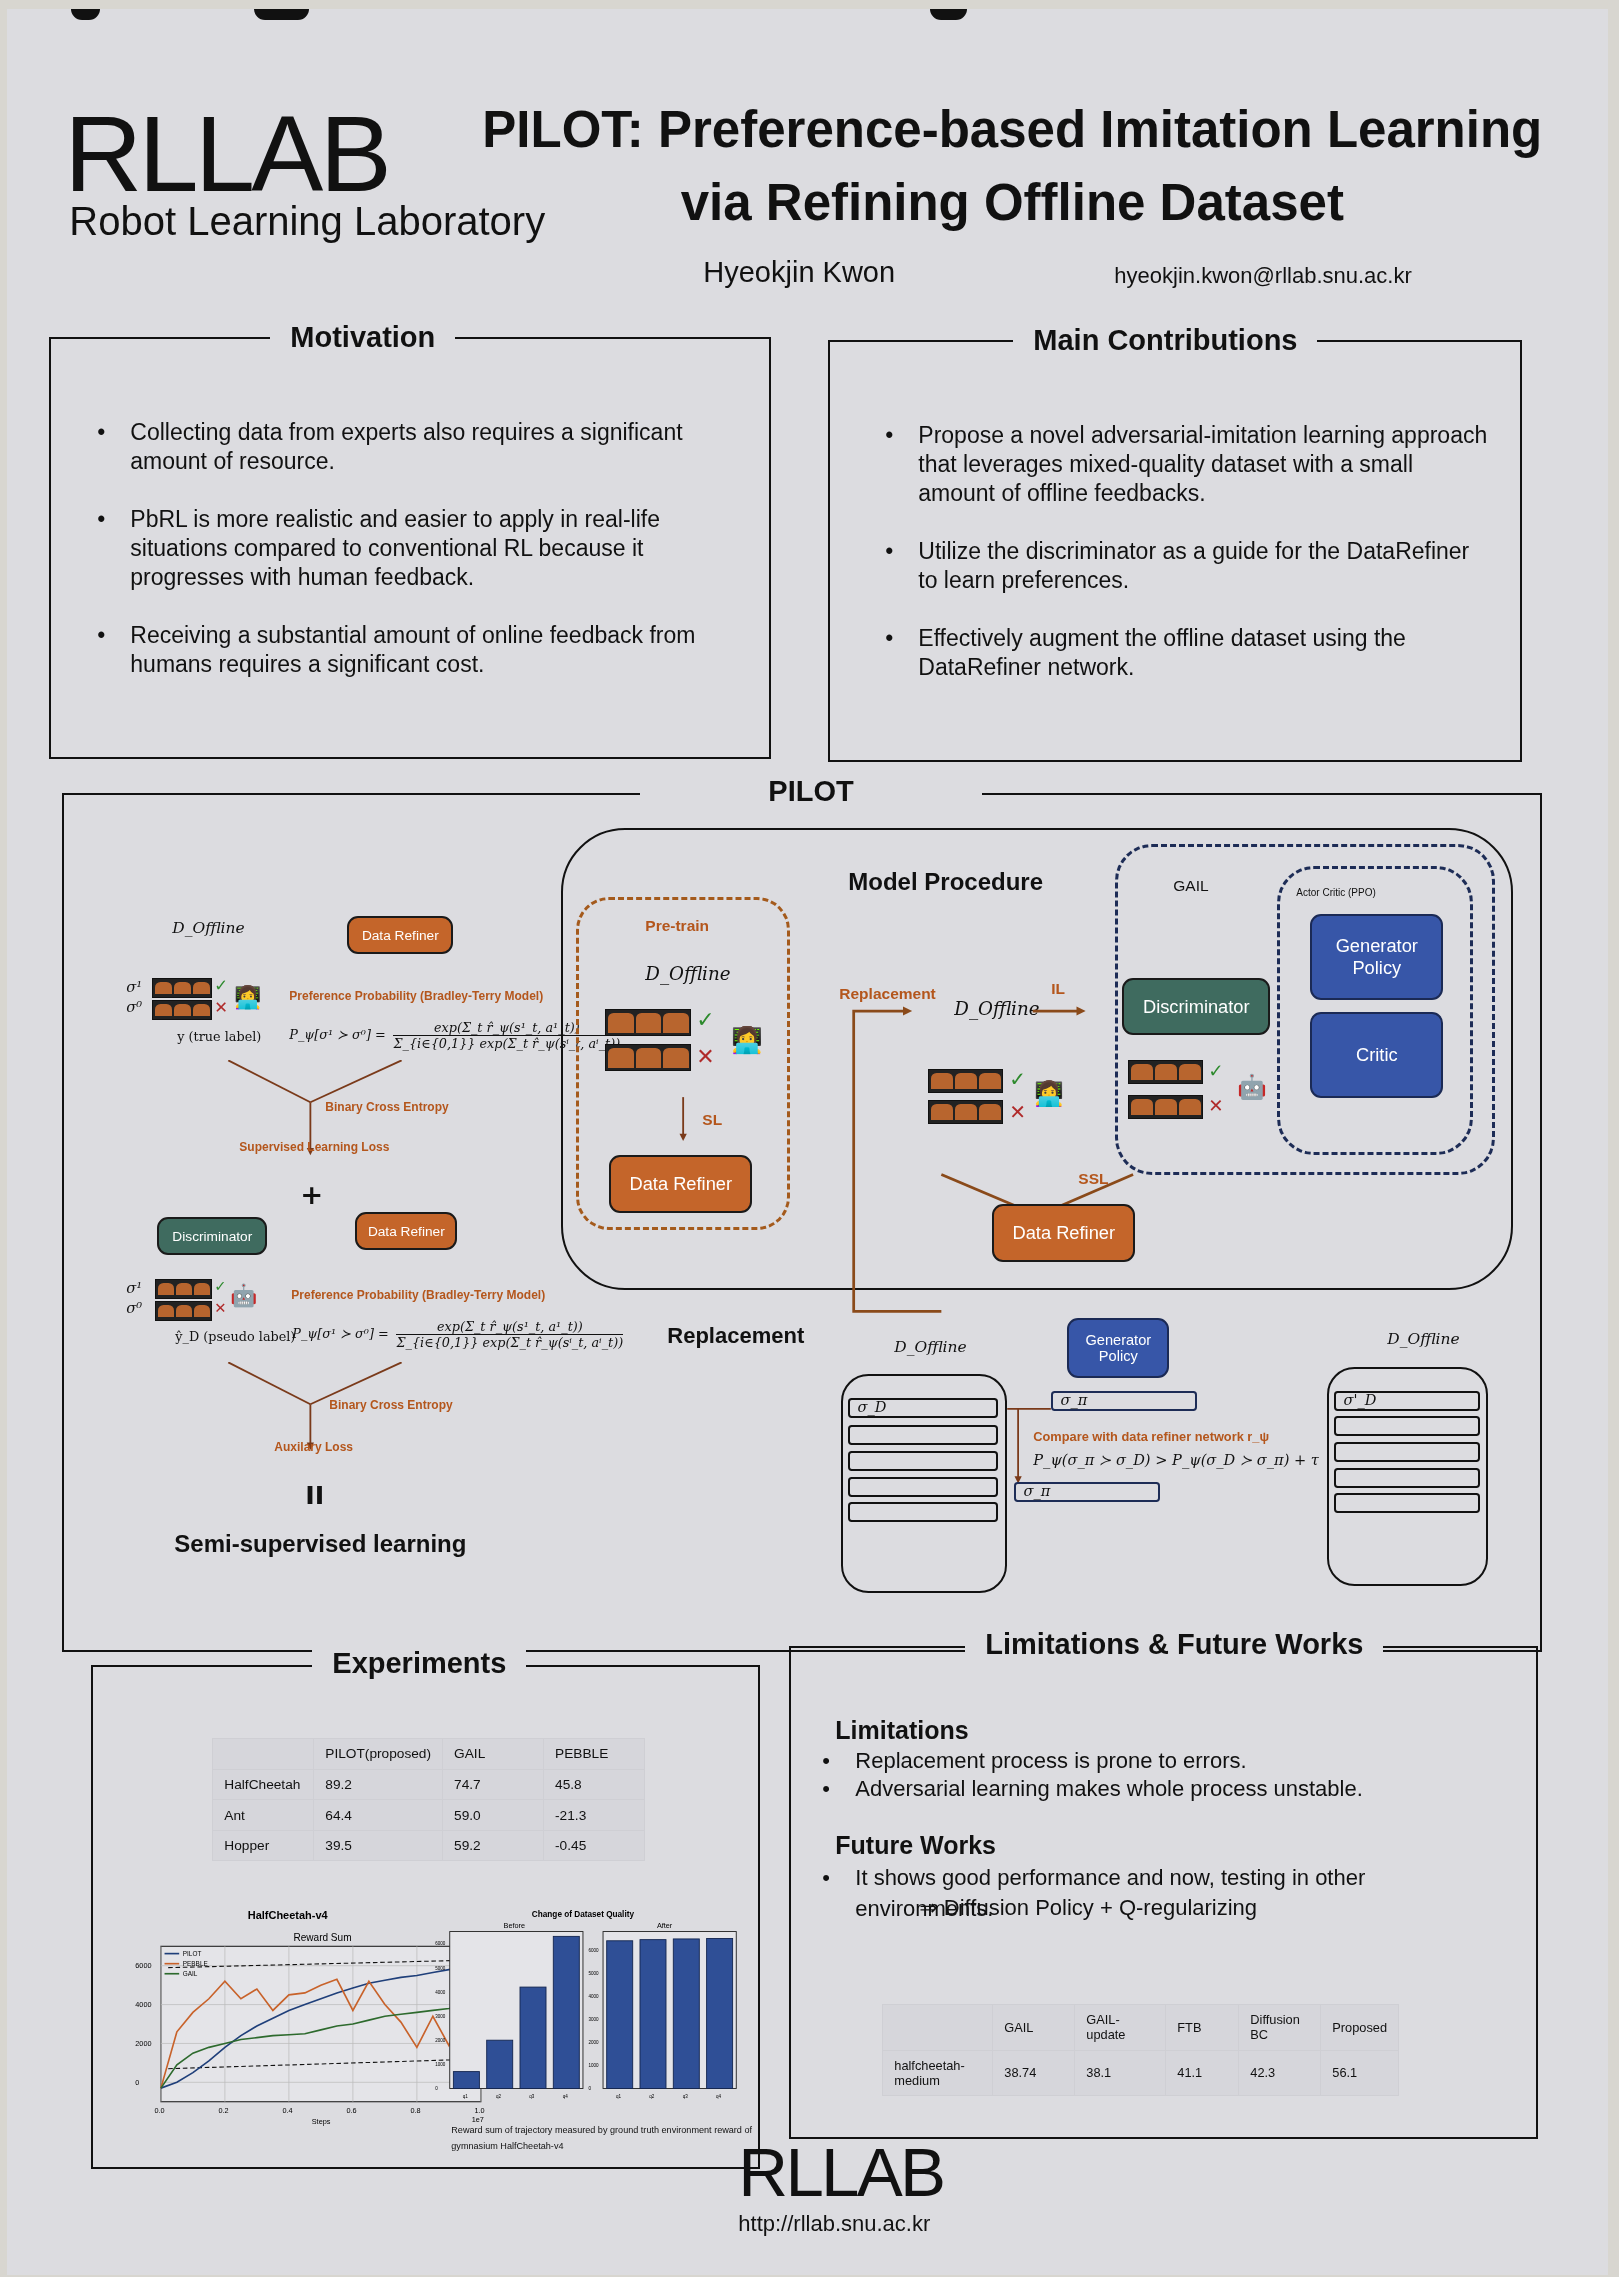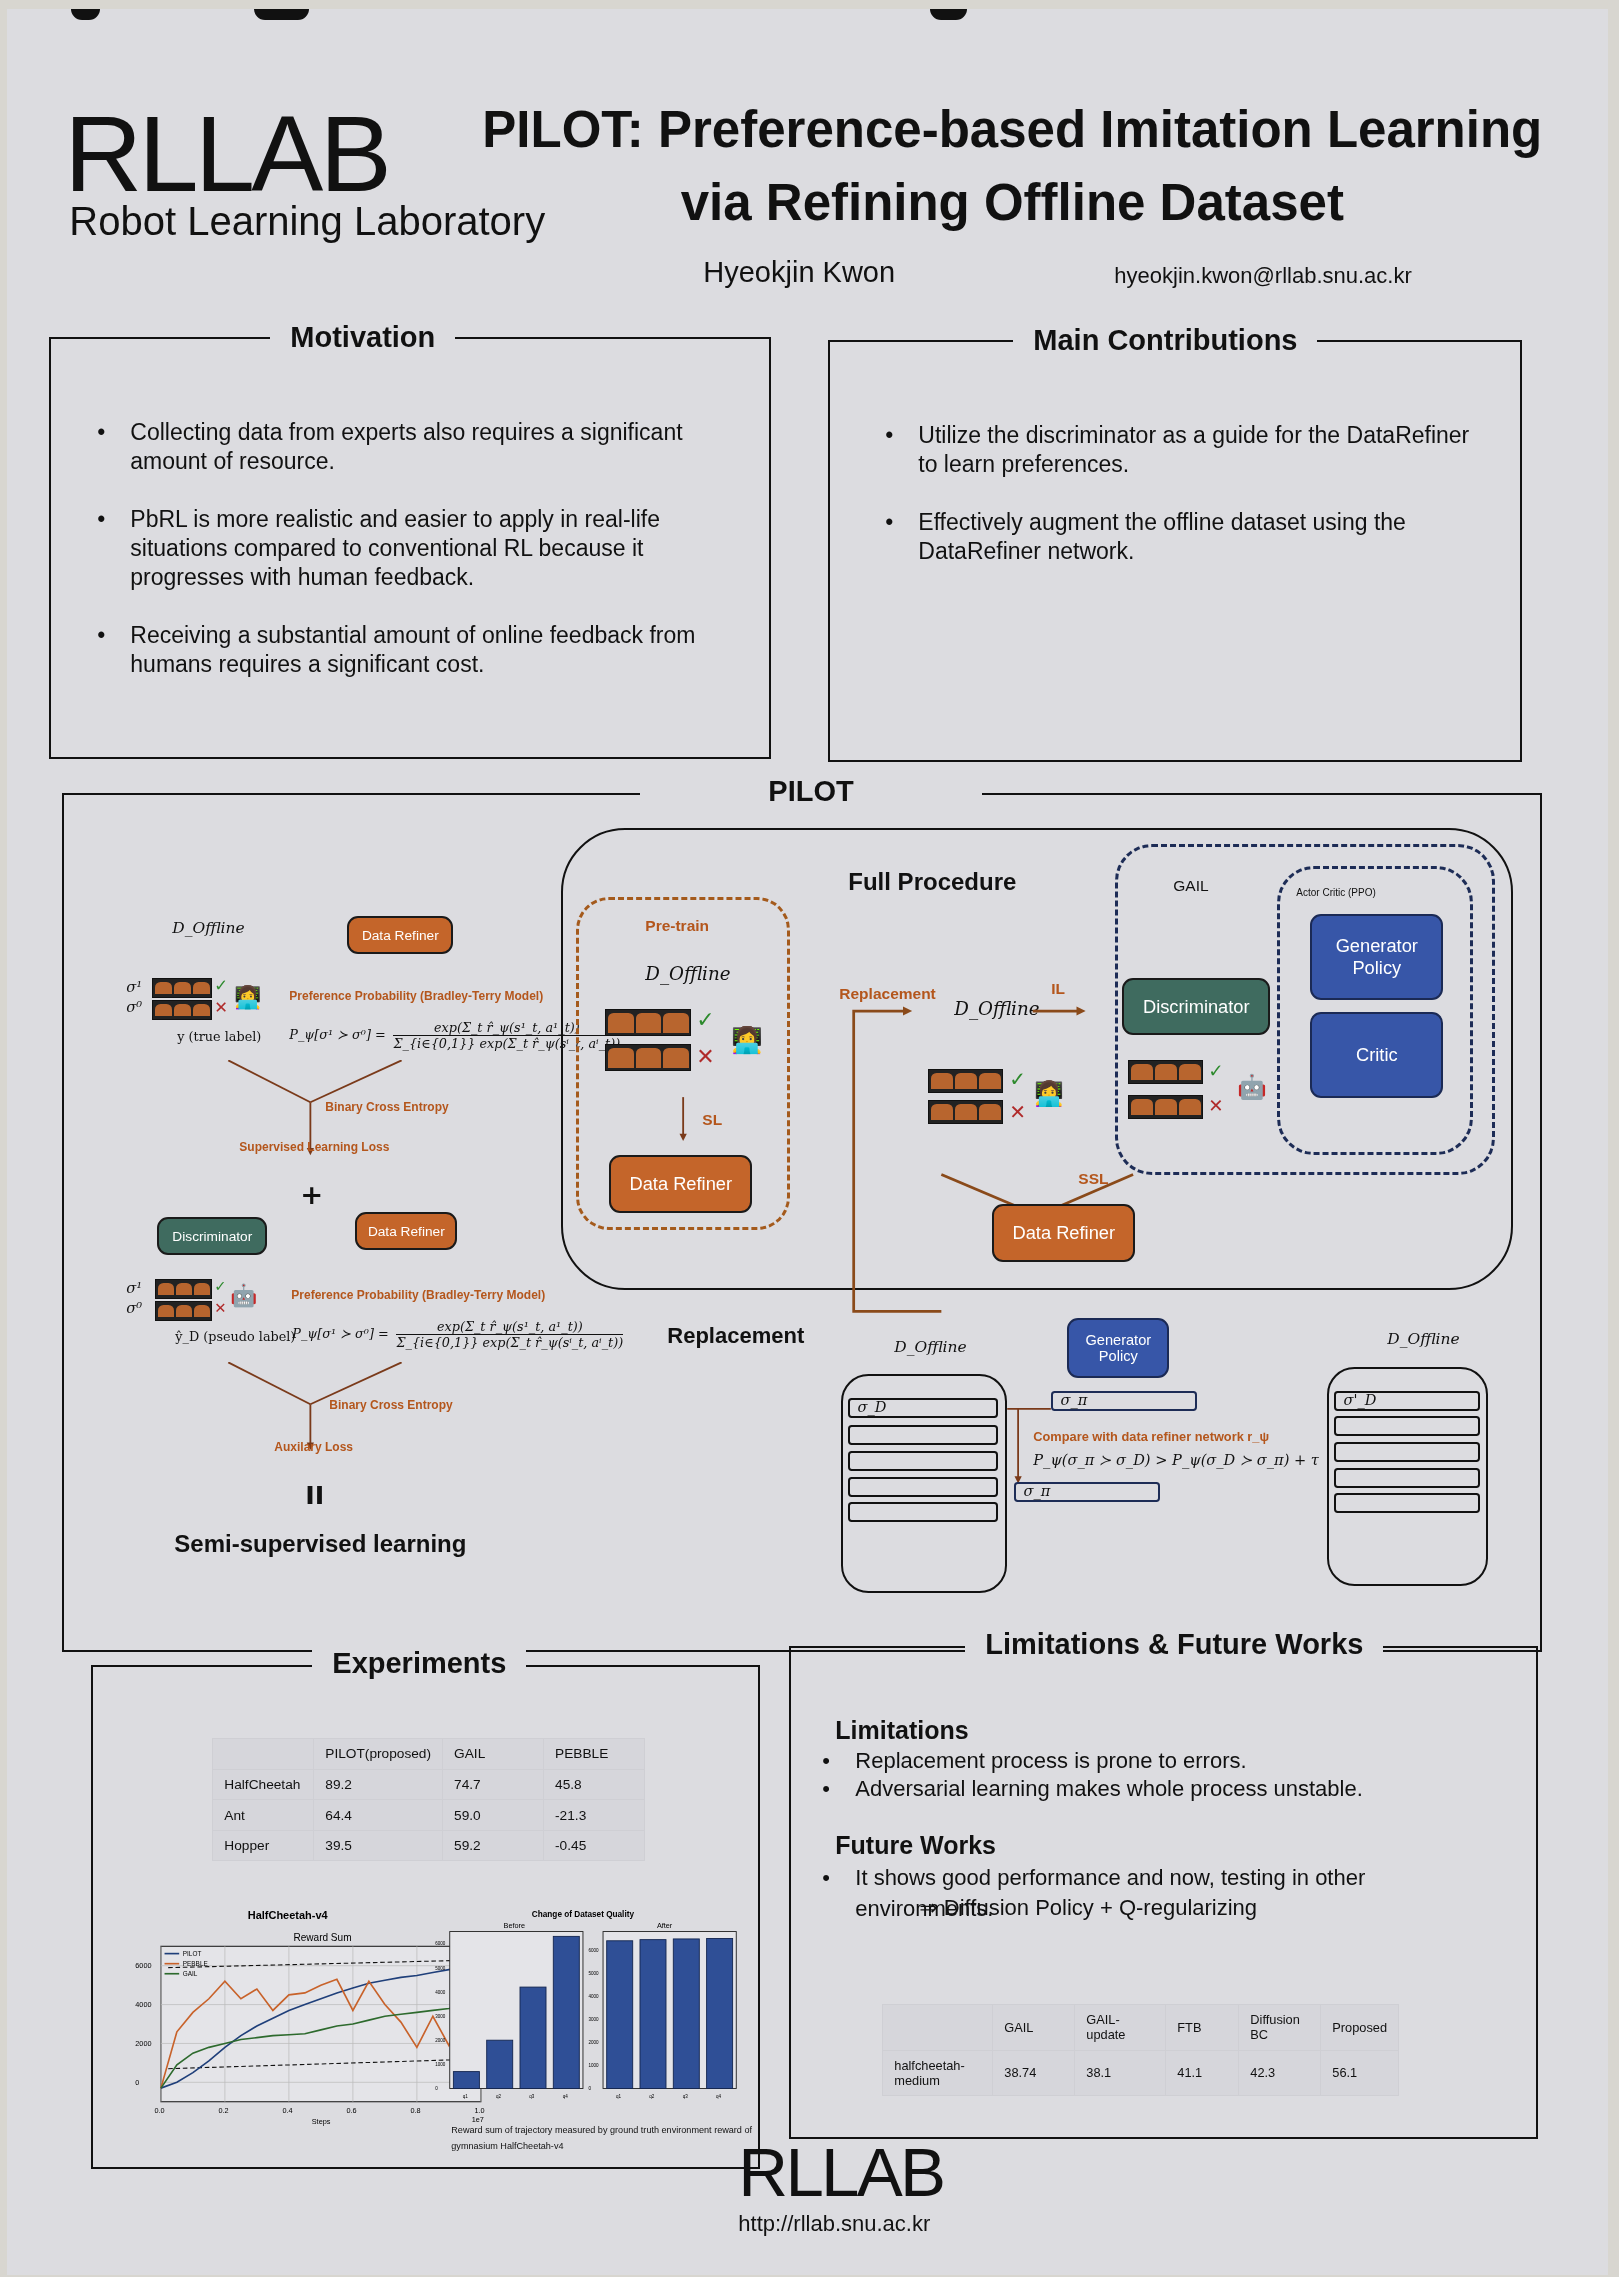--- a/index.html
+++ b/index.html
@@ -61,20 +61,21 @@
     <ul class="bullets" style="left:46px;top:79px;width:621px;">
       <li>Collecting data from experts also requires a significant amount of resource.</li>
       <li>PbRL is more realistic and easier to apply in real-life situations compared to conventional RL because it progresses with human feedback.</li>
       <li>Receiving a substantial amount of online feedback from humans requires a significant cost.</li>
     </ul>
   </div>
 
   <div class="frame" style="left:821px;top:331px;width:694px;height:422px;">
     <div class="frame-title" style="left:183px;top:-20px;">Main Contributions</div>
     <ul class="bullets" style="left:55px;top:79px;width:603px;">
+      <li>Propose a novel adversarial-imitation learning approach that leverages mixed-quality dataset with a small amount of offline feedbacks.</li>
       <li>Utilize the discriminator as a guide for the DataRefiner to learn preferences.</li>
       <li>Effectively augment the offline dataset using the DataRefiner network.</li>
     </ul>
   </div>
 
   <div class="frame" style="left:55px;top:784px;width:1480px;height:859px;">
     <div class="frame-title" style="left:576px;top:-22px;padding:0 128px;">PILOT</div>
 
     <div class="abs math" style="left:108px;top:124px;font-size:15.5px;">D_Offline</div>
     <div class="box orange" style="left:283px;top:121px;width:106px;height:38px;font-size:13.7px;">Data Refiner</div>
@@ -143,21 +144,21 @@
       <line x1="210" y1="0" x2="110" y2="46" stroke="#7a3a1a" stroke-width="2"></line>
       <line x1="110" y1="46" x2="110" y2="92" stroke="#7a3a1a" stroke-width="2"></line>
       <polygon points="106,88 114,88 110,96" fill="#7a3a1a"></polygon>
     </svg>
     <div class="abs olabel" style="left:265px;top:603px;font-size:12px;">Binary Cross Entropy</div>
     <div class="abs olabel" style="left:210px;top:645px;font-size:12px;">Auxilary Loss</div>
     <div class="abs" style="left:241px;top:685px;font-size:25.6px;font-weight:bold;">II</div>
     <div class="abs" style="left:110px;top:735px;font-size:24px;font-weight:bold;font-family:'Liberation Sans',sans-serif;">Semi-supervised learning</div>
 
     <div class="abs" style="left:497px;top:33px;width:952px;height:462px;border:2.7px solid #111;border-radius:64px;"></div>
-    <div class="abs" style="left:784px;top:73px;font-size:24px;font-weight:bold;font-family:'Liberation Sans',sans-serif;">Full Procedure</div>
+    <div class="abs" style="left:784px;top:73px;font-size:24px;font-weight:bold;font-family:'Liberation Sans',sans-serif;">Model Procedure</div>
 
     <div class="dashed-o" style="left:512px;top:102px;width:214px;height:333px;"></div>
     <div class="abs olabel" style="left:581px;top:122px;font-size:15.5px;">Pre-train</div>
     <div class="abs math" style="left:581px;top:168px;font-size:18.3px;">D_Offline</div>
     <div class="film" style="left:541px;top:214px;width:86px;height:27.4px;">
         <span></span>
         <span></span>
         <span></span>
       </div>
     <div class="film" style="left:541px;top:249px;width:86px;height:27.4px;">

